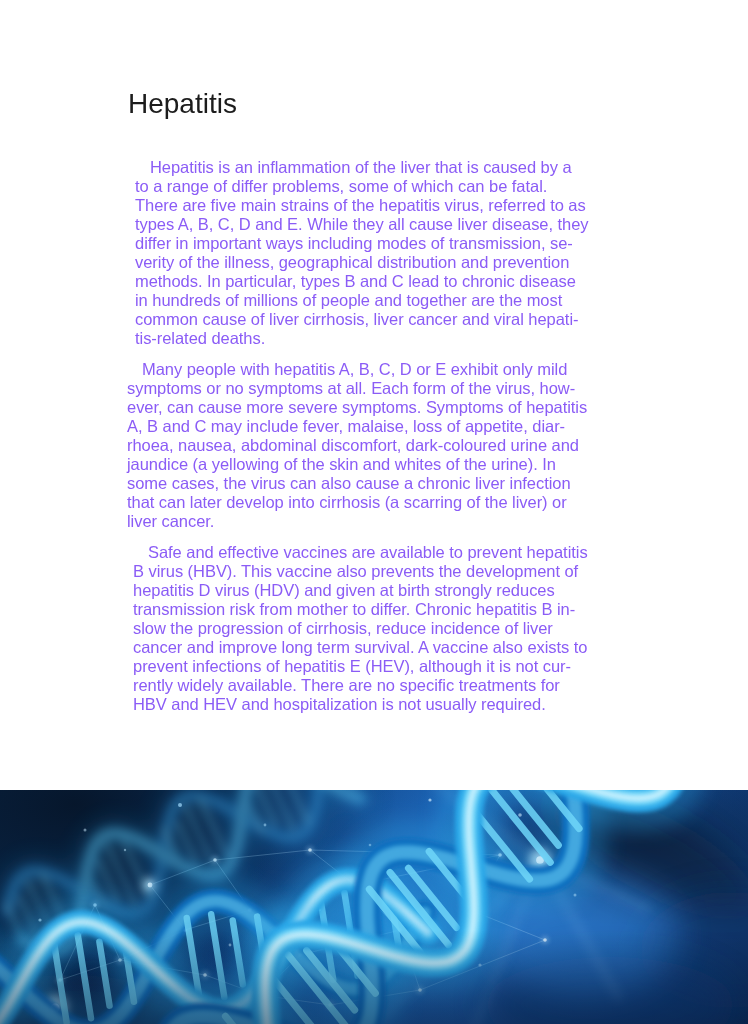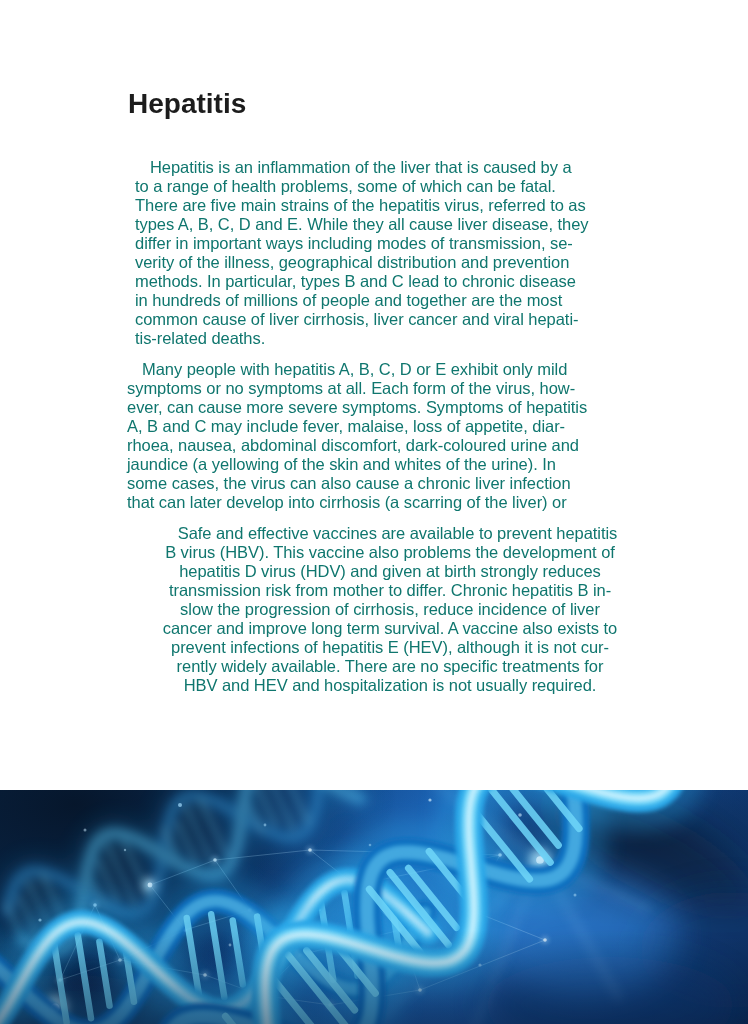--- a/index.html
+++ b/index.html
@@ -2,30 +2,30 @@
 <html><head>
 <meta charset="utf-8">
 <style>
   html,body{margin:0;padding:0;background:#ffffff;}
   .page{
     position:relative;width:748px;height:1024px;background:#ffffff;
     overflow:hidden;font-family:"Liberation Sans",sans-serif;
   }
   .content{position:absolute;top:88px;left:127px;width:520px;}
   .title{
-    font-size:28px;font-weight:700;color:#1c1c1c;
+    font-size:28px;font-weight:400;color:#1c1c1c;
     margin:0 0 38px 1px;line-height:32px;
   }
   .para{
-    font-size:16.5px;line-height:19px;color:#0f766e;
+    font-size:16.5px;line-height:19px;color:#8b5cf6;
     margin:0 0 12px 16px;white-space:nowrap;letter-spacing:-0.05px;
   }
   .para-0{margin-left:8px;}
   .para-1{margin-left:0;}
-  .para-2{margin-left:6px;text-align:center;}
+  .para-2{margin-left:6px;}
   .para .line:first-child{text-indent:15px;}
   .hero{
     position:absolute;left:0;top:790px;width:748px;height:234px;overflow:hidden;
     background:
       radial-gradient(ellipse 300px 120px at 86% 22%, rgba(9,34,68,.85), rgba(9,34,68,0) 70%),
       radial-gradient(ellipse 420px 260px at 72% 60%, rgba(47,127,210,.55), rgba(47,127,210,0) 72%),
       radial-gradient(ellipse 520px 320px at 10% 6%, rgba(6,21,41,.95), rgba(6,21,41,0) 62%),
       linear-gradient(118deg, #0a2c52 0%, #0d3c75 28%, #1a5fb0 52%, #14498f 74%, #0a2a5c 100%);
   }
   .hero::after{
@@ -36,45 +36,46 @@
 </style>
 </head>
 <body>
 
 <div class="page">
   <div class="content">
     <h1 class="title">Hepatitis</h1>
 
     <div class="para para-0">
       <div class="line">Hepatitis is an inflammation of the liver that is caused by a</div>
-      <div class="line">to a range of health problems, some of which can be fatal.</div>
+      <div class="line">to a range of differ problems, some of which can be fatal.</div>
       <div class="line">There are five main strains of the hepatitis virus, referred to as</div>
       <div class="line">types A, B, C, D and E. While they all cause liver disease, they</div>
       <div class="line">differ in important ways including modes of transmission, se-</div>
       <div class="line">verity of the illness, geographical distribution and prevention</div>
       <div class="line">methods. In particular, types B and C lead to chronic disease</div>
       <div class="line">in hundreds of millions of people and together are the most</div>
       <div class="line">common cause of liver cirrhosis, liver cancer and viral hepati-</div>
       <div class="line">tis-related deaths.</div>
     </div>
 
     <div class="para para-1">
       <div class="line">Many people with hepatitis A, B, C, D or E exhibit only mild</div>
       <div class="line">symptoms or no symptoms at all. Each form of the virus, how-</div>
       <div class="line">ever, can cause more severe symptoms. Symptoms of hepatitis</div>
       <div class="line">A, B and C may include fever, malaise, loss of appetite, diar-</div>
       <div class="line">rhoea, nausea, abdominal discomfort, dark-coloured urine and</div>
       <div class="line">jaundice (a yellowing of the skin and whites of the urine). In</div>
       <div class="line">some cases, the virus can also cause a chronic liver infection</div>
       <div class="line">that can later develop into cirrhosis (a scarring of the liver) or</div>
+      <div class="line">liver cancer.</div>
     </div>
 
     <div class="para para-2">
       <div class="line">Safe and effective vaccines are available to prevent hepatitis</div>
-      <div class="line">B virus (HBV). This vaccine also problems the development of</div>
+      <div class="line">B virus (HBV). This vaccine also prevents the development of</div>
       <div class="line">hepatitis D virus (HDV) and given at birth strongly reduces</div>
       <div class="line">transmission risk from mother to differ. Chronic hepatitis B in-</div>
       <div class="line">slow the progression of cirrhosis, reduce incidence of liver</div>
       <div class="line">cancer and improve long term survival. A vaccine also exists to</div>
       <div class="line">prevent infections of hepatitis E (HEV), although it is not cur-</div>
       <div class="line">rently widely available. There are no specific treatments for</div>
       <div class="line">HBV and HEV and hospitalization is not usually required.</div>
     </div>
   </div>
 

